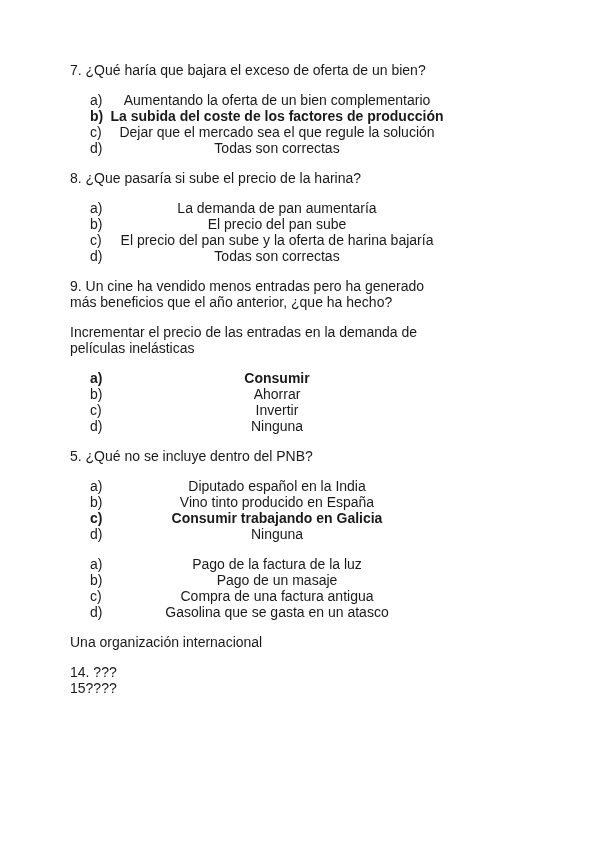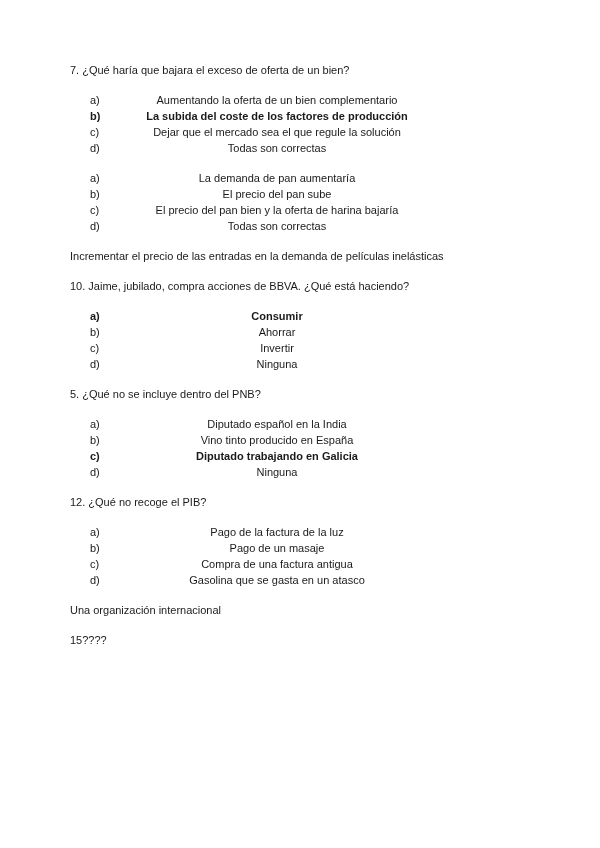--- a/index.html
+++ b/index.html
@@ -7,21 +7,21 @@
     padding: 0;
     background: #ffffff;
   }
   .page {
     width: 508px;
     height: 848px;
     background: #ffffff;
     box-sizing: border-box;
     padding: 62px 64px 40px 70px;
     font-family: "Liberation Sans", "DejaVu Sans", sans-serif;
-    font-size: 11px;
+    font-size: 14px;
     line-height: 16px;
     color: #1a1a1a;
     overflow: hidden;
   }
   .para {
     margin: 0 0 14px 0;
   }
   .para.no-gap {
     margin-bottom: 0;
   }
@@ -62,40 +62,41 @@
         </div>
         <div class="option">
           <span class="letter">c)</span>
           <span class="opt-text">Dejar que el mercado sea el que regule la solución</span>
         </div>
         <div class="option">
           <span class="letter">d)</span>
           <span class="opt-text">Todas son correctas</span>
         </div>
       </div>
+      <div class="para">8. ¿Que pasaría si sube el precio de la harina?</div>
       <div class="options">
         <div class="option">
           <span class="letter">a)</span>
           <span class="opt-text">La demanda de pan aumentaría</span>
         </div>
         <div class="option">
           <span class="letter">b)</span>
           <span class="opt-text">El precio del pan sube</span>
         </div>
         <div class="option">
           <span class="letter">c)</span>
-          <span class="opt-text">El precio del pan bien y la oferta de harina bajaría</span>
+          <span class="opt-text">El precio del pan sube y la oferta de harina bajaría</span>
         </div>
         <div class="option">
           <span class="letter">d)</span>
           <span class="opt-text">Todas son correctas</span>
         </div>
       </div>
+      <div class="para">9. Un cine ha vendido menos entradas pero ha generado más beneficios que el año anterior, ¿que ha hecho?</div>
       <div class="para">Incrementar el precio de las entradas en la demanda de películas inelásticas</div>
-      <div class="para">10. Jaime, jubilado, compra acciones de BBVA. ¿Qué está haciendo?</div>
       <div class="options">
         <div class="option bold">
           <span class="letter">a)</span>
           <span class="opt-text">Consumir</span>
         </div>
         <div class="option">
           <span class="letter">b)</span>
           <span class="opt-text">Ahorrar</span>
         </div>
         <div class="option">
@@ -112,42 +113,42 @@
         <div class="option">
           <span class="letter">a)</span>
           <span class="opt-text">Diputado español en la India</span>
         </div>
         <div class="option">
           <span class="letter">b)</span>
           <span class="opt-text">Vino tinto producido en España</span>
         </div>
         <div class="option bold">
           <span class="letter">c)</span>
-          <span class="opt-text">Diputado trabajando en Galicia</span>
+          <span class="opt-text">Consumir trabajando en Galicia</span>
         </div>
         <div class="option">
           <span class="letter">d)</span>
           <span class="opt-text">Ninguna</span>
         </div>
       </div>
-      <div class="para">12. ¿Qué no recoge el PIB?</div>
       <div class="options">
         <div class="option">
           <span class="letter">a)</span>
           <span class="opt-text">Pago de la factura de la luz</span>
         </div>
         <div class="option">
           <span class="letter">b)</span>
           <span class="opt-text">Pago de un masaje</span>
         </div>
         <div class="option">
           <span class="letter">c)</span>
           <span class="opt-text">Compra de una factura antigua</span>
         </div>
         <div class="option">
           <span class="letter">d)</span>
           <span class="opt-text">Gasolina que se gasta en un atasco</span>
         </div>
       </div>
       <div class="para">Una organización internacional</div>
+      <div class="para no-gap">14. ???</div>
       <div class="para">15????</div>
     </div>
 </main>
 
 </body></html>

